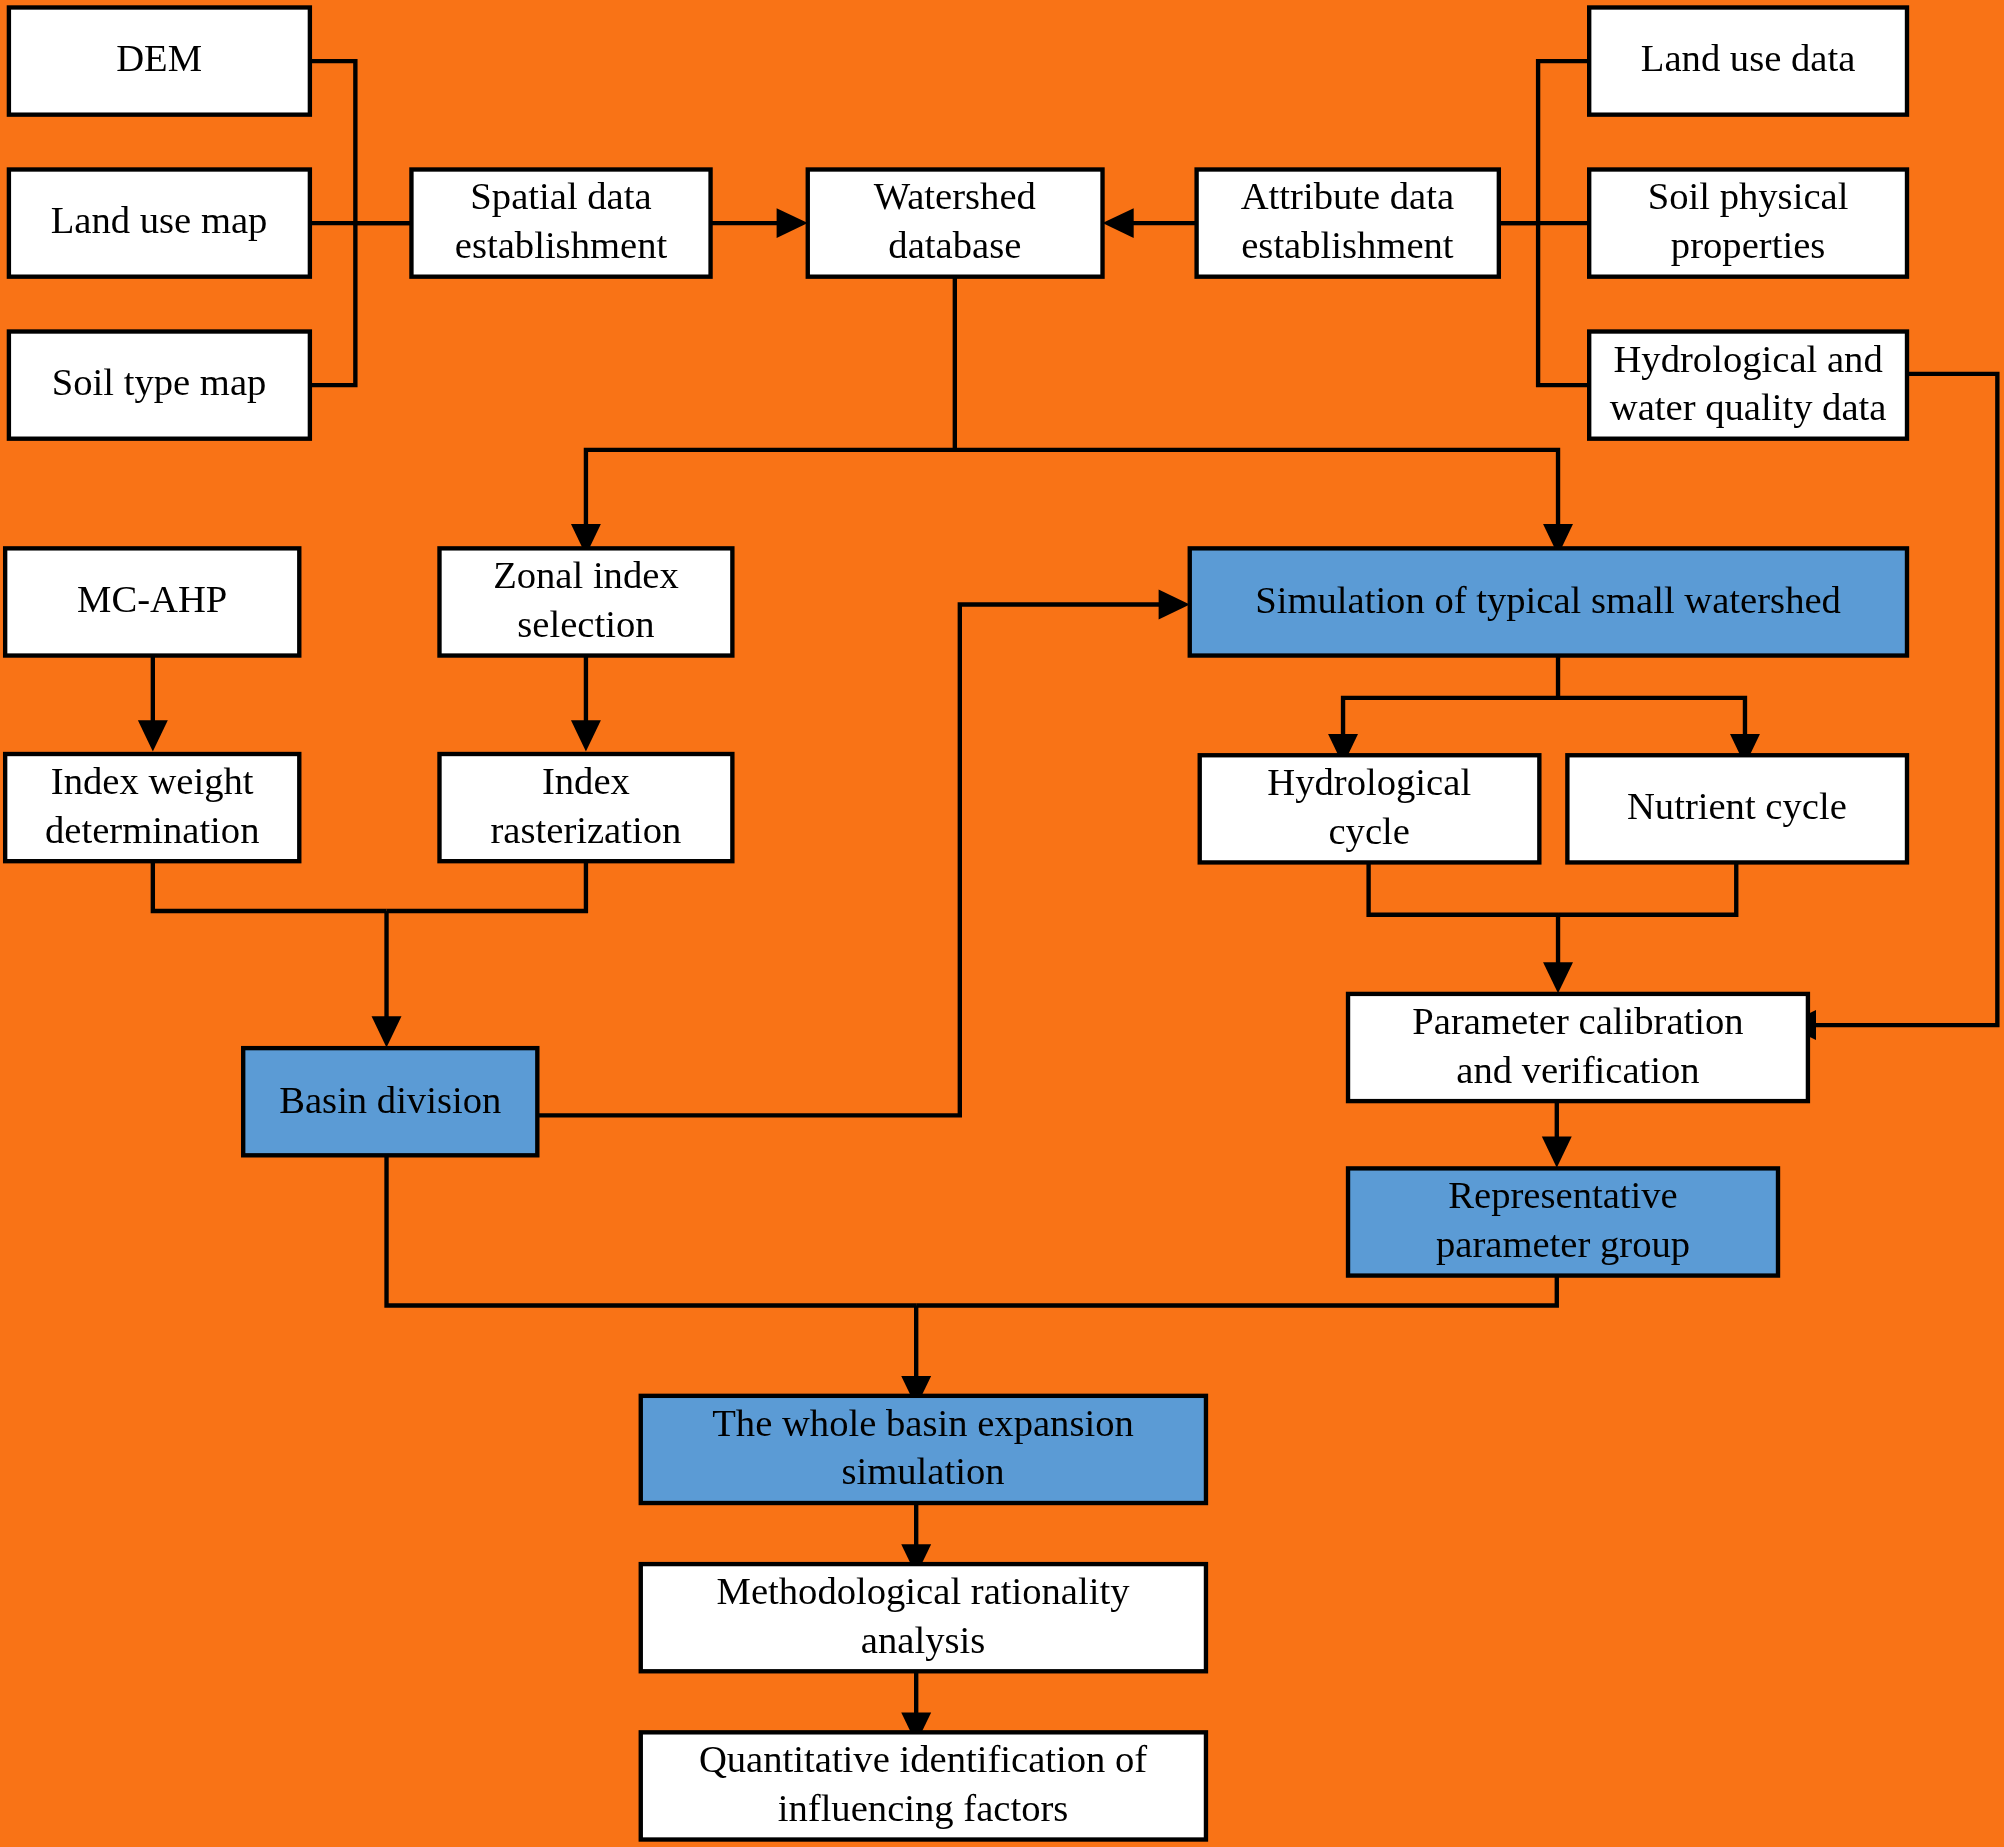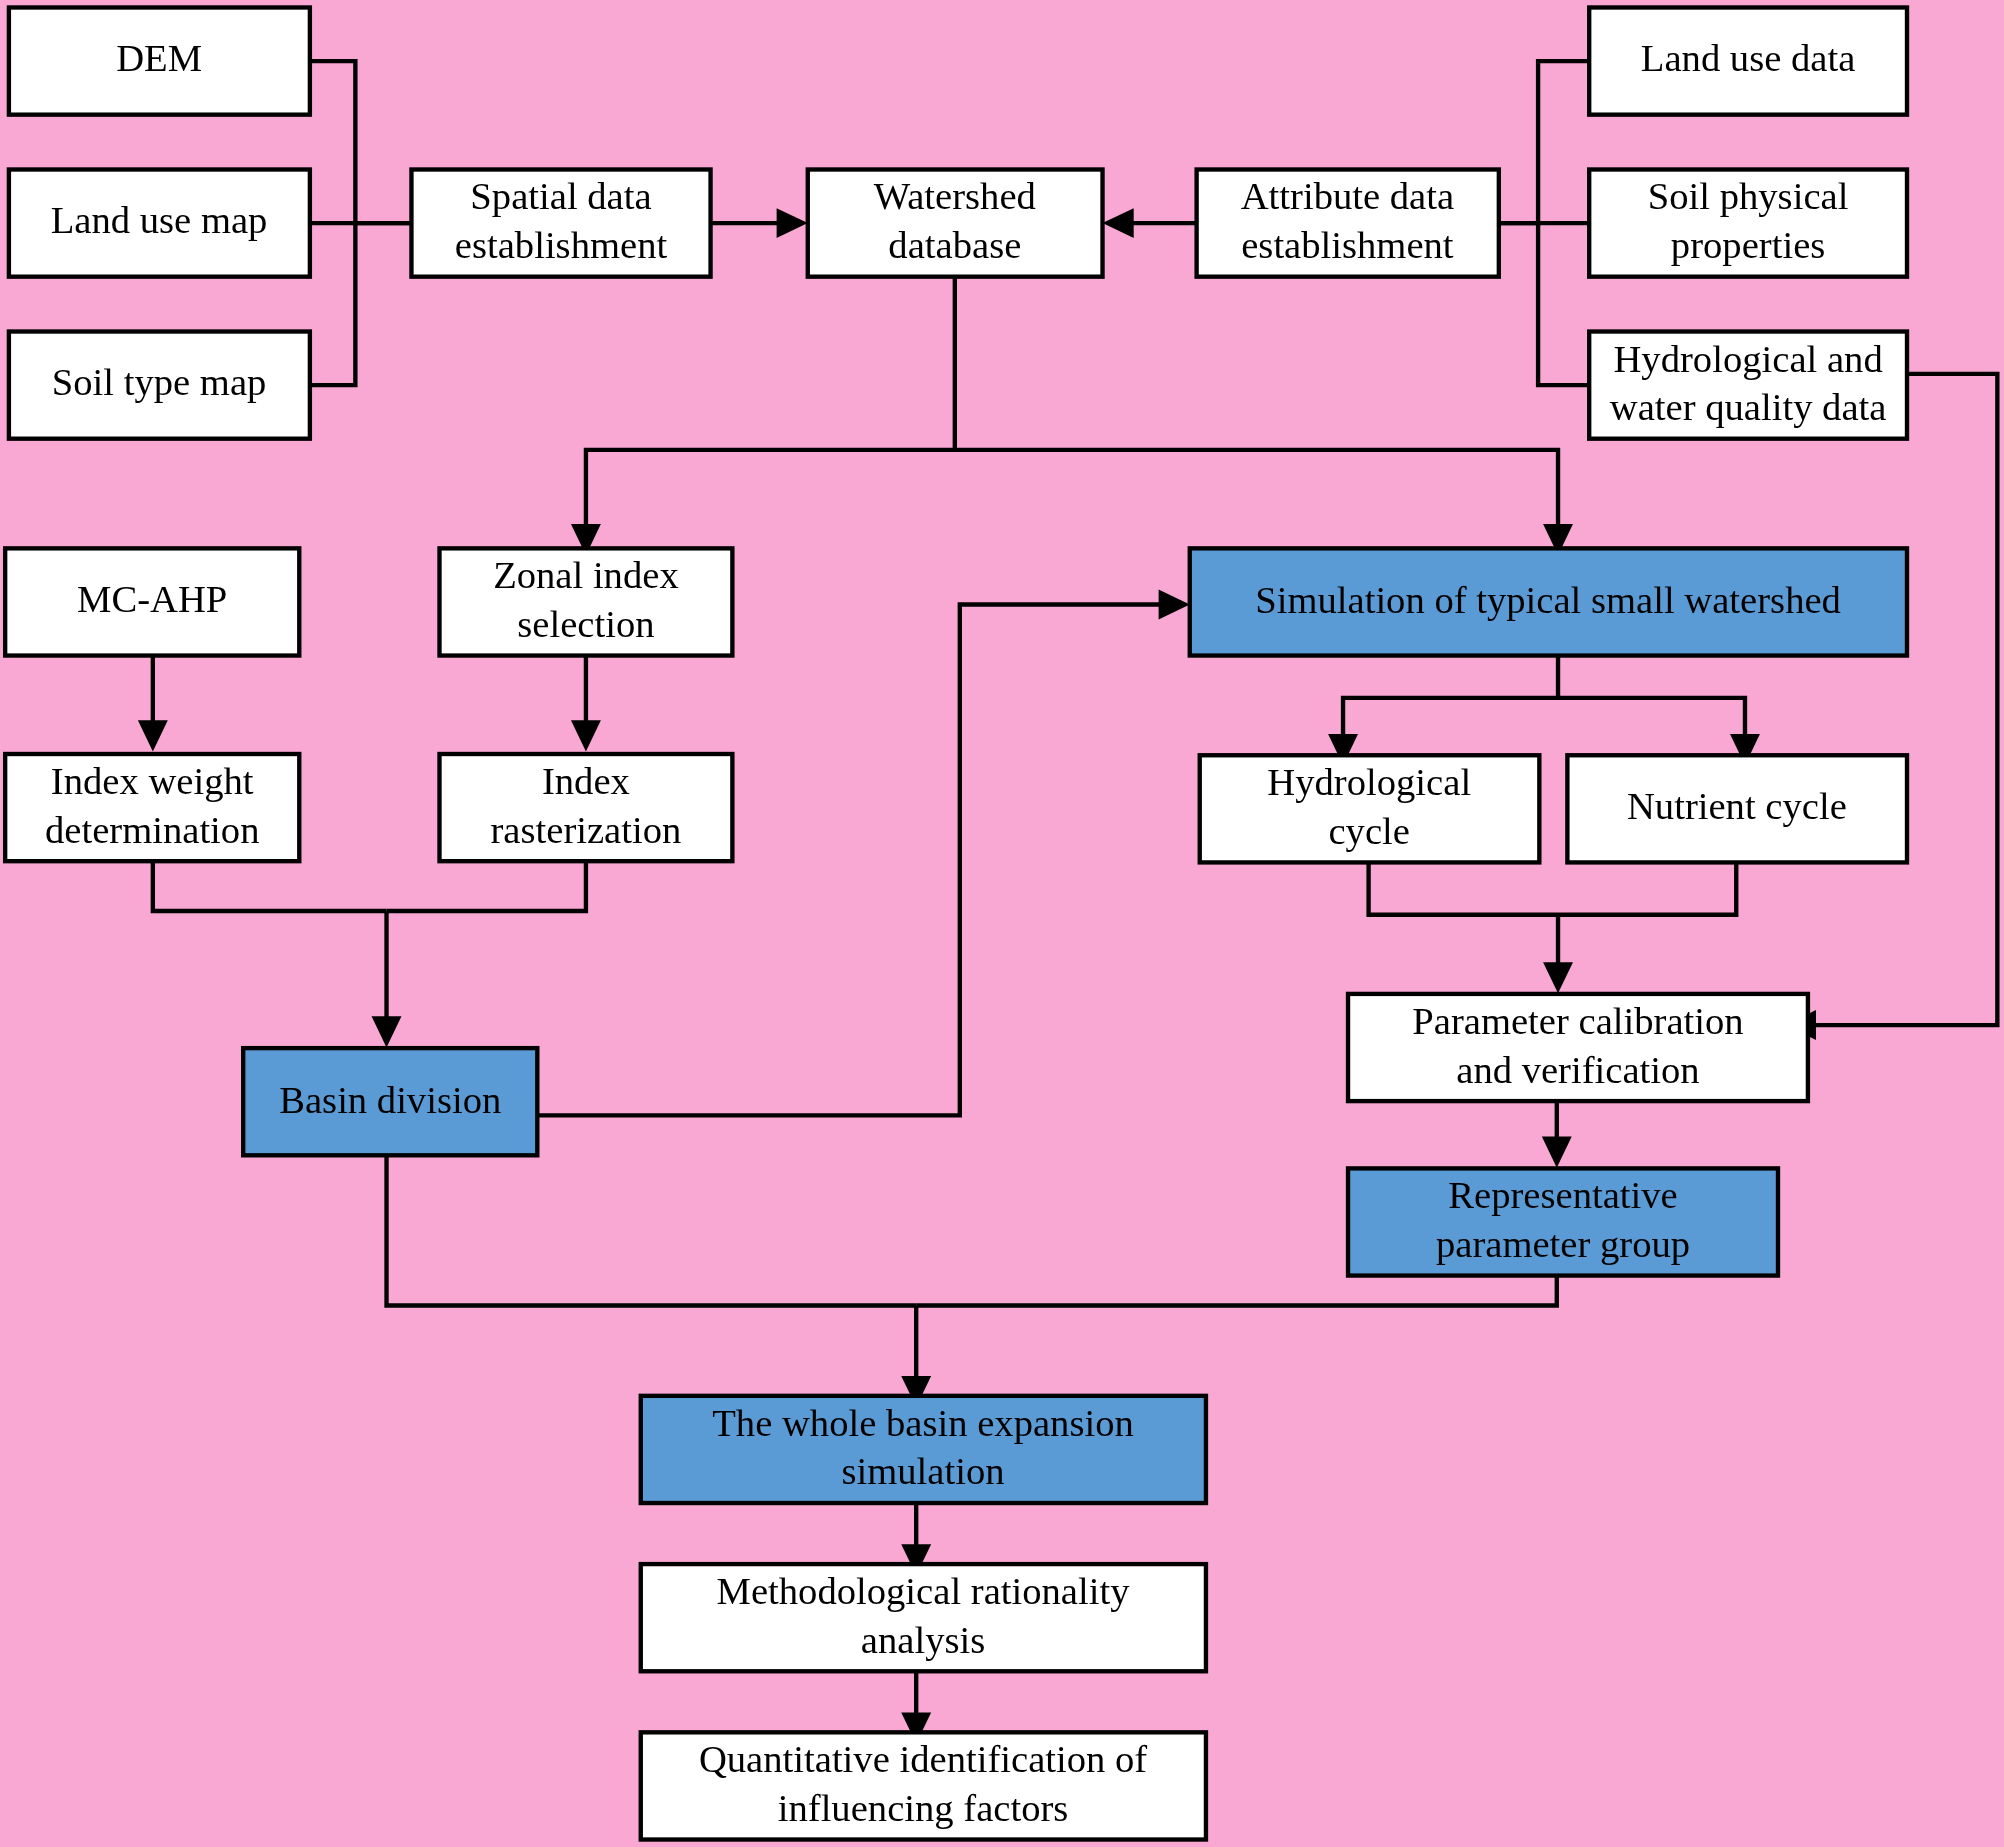--- a/index.html
+++ b/index.html
@@ -8,21 +8,21 @@
     padding: 0;
     background: #ffffff;
   }
   body {
     font-family: "Liberation Serif", "DejaVu Serif", serif;
   }
   #diagram-root {
     position: relative;
     width: 2005px;
     height: 1847px;
-    background: #f9a8d4;
+    background: #f97316;
     overflow: hidden;
   }
   svg#flow-svg {
     position: absolute;
     top: 0;
     left: 0;
     width: 2005px;
     height: 1847px;
   }
   .node-rect {

